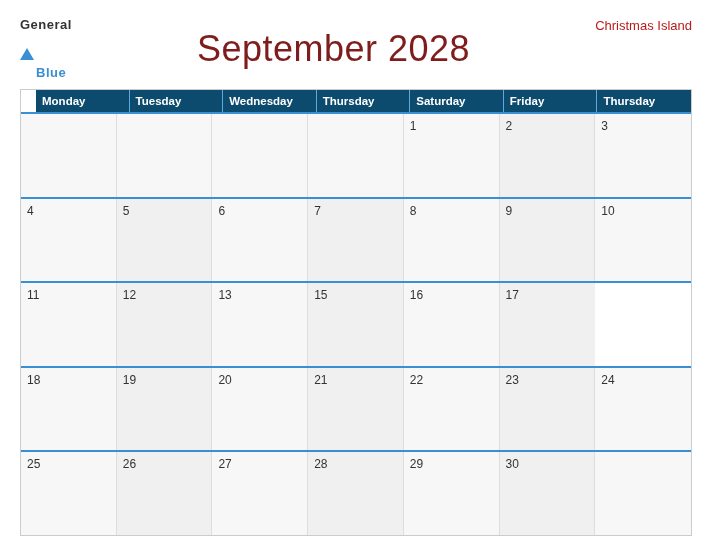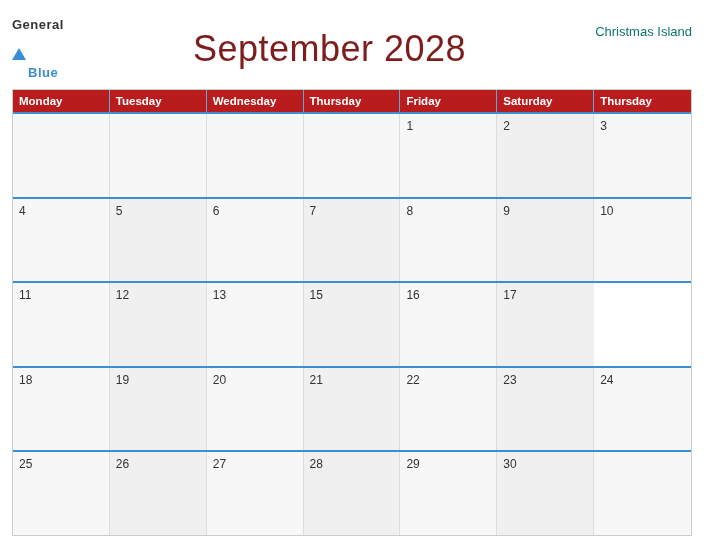--- a/index.html
+++ b/index.html
@@ -6,21 +6,21 @@
     body {
       width: 712px;
       height: 550px;
       background: #fff;
       font-family: Arial, sans-serif;
       overflow: hidden;
     }
     .page {
       width: 712px;
       height: 550px;
-      padding: 18px 20px 14px 12px;
+      padding: 18px 20px 14px 20px;
       display: flex;
       flex-direction: column;
     }
     .header {
       display: flex;
       align-items: center;
       justify-content: space-between;
       margin-bottom: 10px;
     }
     .logo {
@@ -56,34 +56,34 @@
       margin-top: 35px;
     }
     .title {
       font-size: 36px;
       font-weight: 400;
       color: #7f1d1d;
       letter-spacing: 0.5px;
     }
     .location {
       font-size: 13px;
-      color: #0f766e;
+      color: #b91c1c;
       align-self: flex-start;
-      margin-top: 6px;
     }
     .calendar {
       flex: 1;
       display: flex;
       flex-direction: column;
       border: 1px solid #ccc;
     }
     .cal-header-row {
       display: grid;
       grid-template-columns: repeat(7, 1fr);
-      background: #b91c1c;
+      background: #0c4a6e;
+      margin-left: 15px;
     }
     .cal-header-cell {
       color: #fff;
       font-size: 11.5px;
       font-weight: bold;
       padding: 5px 6px;
       border-right: 1px solid #5aaae0;
     }
     .cal-header-cell:last-child {
       border-right: none;
@@ -137,22 +137,22 @@
     <div class="title">September 2028</div>
     <div class="location">Christmas Island</div>
   </div>
 
   <div class="calendar">
     <div class="cal-header-row">
       <div class="cal-header-cell">Monday</div>
       <div class="cal-header-cell">Tuesday</div>
       <div class="cal-header-cell">Wednesday</div>
       <div class="cal-header-cell">Thursday</div>
+      <div class="cal-header-cell">Saturday</div>
       <div class="cal-header-cell">Friday</div>
-      <div class="cal-header-cell">Saturday</div>
       <div class="cal-header-cell">Thursday</div>
     </div>
     <div class="cal-weeks">
 
       <div class="cal-week">
         <div class="cal-cell empty"><span class="day-num"></span></div>
         <div class="cal-cell empty"><span class="day-num"></span></div>
         <div class="cal-cell empty"><span class="day-num"></span></div>
         <div class="cal-cell empty"><span class="day-num"></span></div>
         <div class="cal-cell"><span class="day-num">1</span></div>

